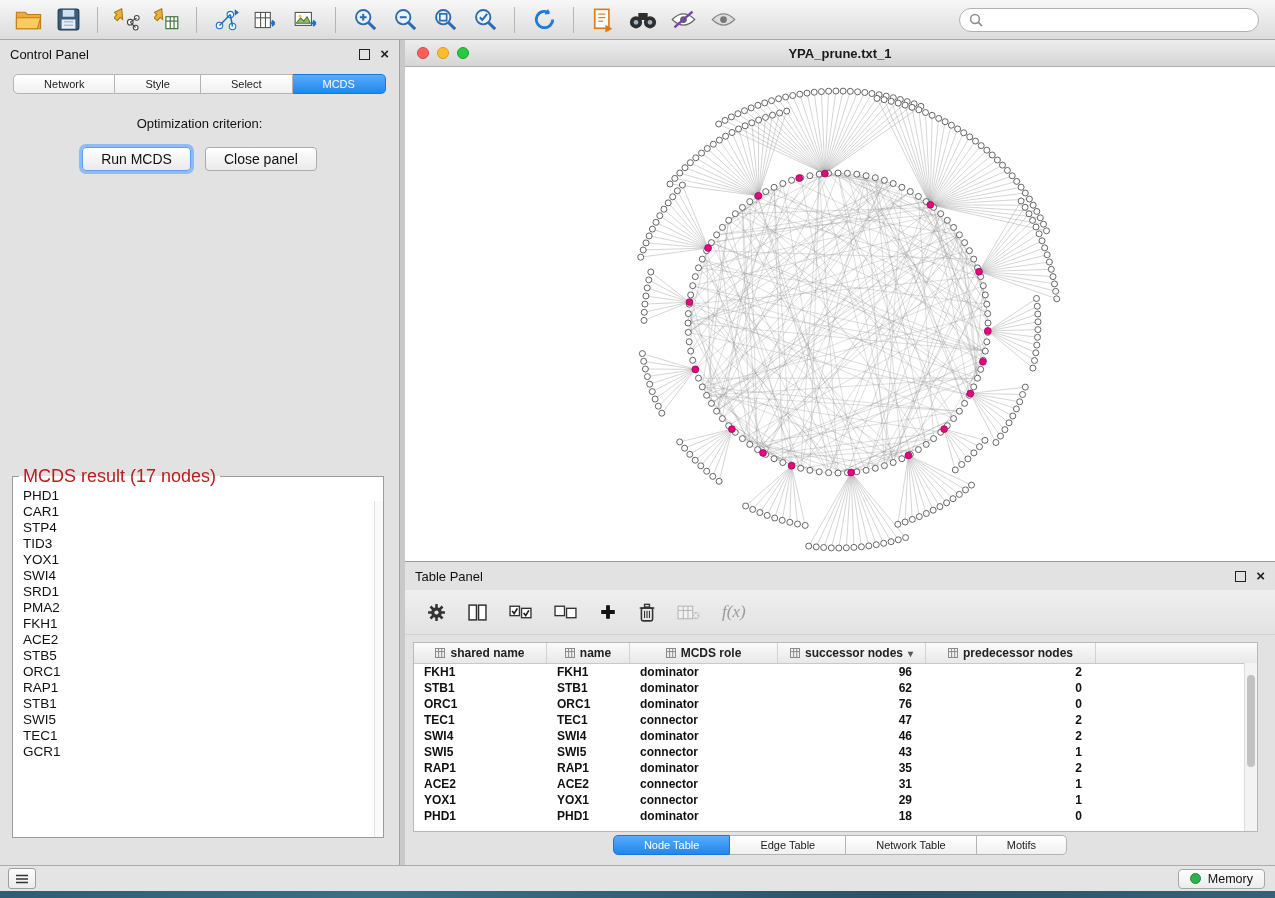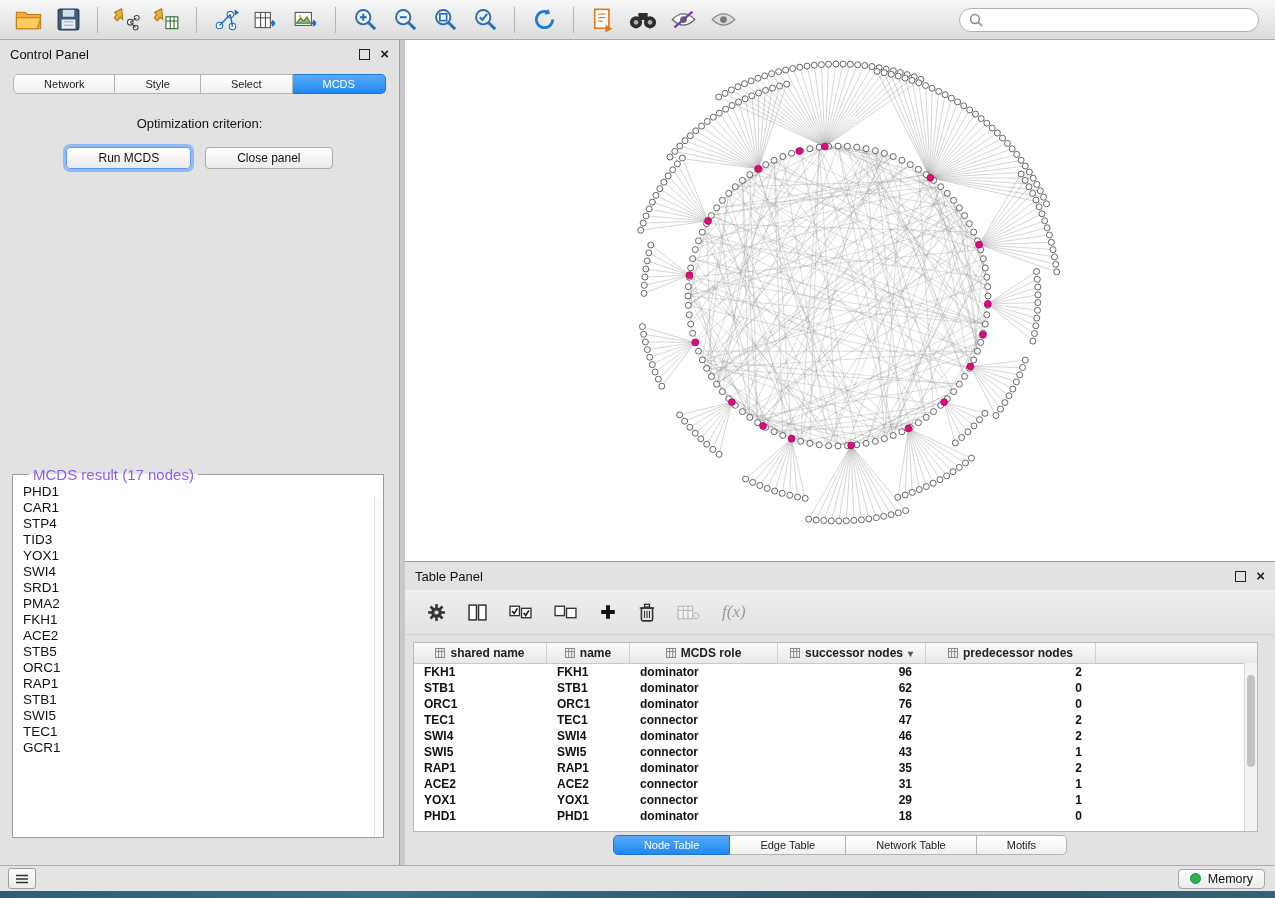--- a/index.html
+++ b/index.html
@@ -34,26 +34,26 @@
   .opt-label{text-align:center;font-size:13px;margin-top:22px;color:#111;}
   .dropdown{width:312px;height:24px;margin:8px auto 0;background:#fff;border:1px solid #b0b0b0;border-radius:4px;
             display:flex;align-items:center;font-size:13px;padding-left:9px;box-sizing:border-box;position:relative;color:#111;}
   .dd-stepper{position:absolute;right:0;top:0;width:19px;height:100%;
               background:linear-gradient(#74b7fb,#2f86f2);border-radius:0 3px 3px 0;
               display:flex;flex-direction:column;align-items:center;justify-content:center;}
   .dd-stepper i{display:block;width:0;height:0;border:4px solid transparent;}
   .dd-stepper i.up{border-bottom:5px solid #fff;margin-bottom:2px;}
   .dd-stepper i.dn{border-top:5px solid #fff;}
   .cp-buttons{display:flex;justify-content:center;gap:14px;margin-top:16px;}
-  .btn{font-size:12px;font-family:"Liberation Sans",sans-serif;padding:3px 31px;
+  .btn{font-size:14px;font-family:"Liberation Sans",sans-serif;padding:3px 18px;
        background:linear-gradient(#ffffff,#eaeaea);border:1px solid #ababab;border-radius:4px;color:#111;}
   .focusring{box-shadow:0 0 0 3px rgba(100,165,255,.65);border-color:#5b9cf5;}
   .result-box{position:absolute;left:12px;top:426px;width:372px;height:372px;background:#fff;
               border:1px solid #9c9c9c;margin:0;padding:0;box-sizing:border-box;}
-  .result-box legend{font-size:15px;margin-left:16px;padding:0 4px;color:#8b5cf6;background:transparent;}
+  .result-box legend{font-size:18px;margin-left:6px;padding:0 4px;color:#b91c1c;background:transparent;}
   .result-list{padding:1px 0 0 10px;font-size:13.5px;line-height:16px;color:#111;}
   .result-scroll{position:absolute;right:0;top:14px;bottom:0;width:8px;border-left:1px solid #e2e2e2;background:#fafafa;}
 
   
   .net-window{position:absolute;left:405px;top:40px;width:870px;height:521px;background:#fff;box-sizing:border-box;}
   .net-titlebar{height:26px;background:linear-gradient(#ededed,#d5d5d5);border-bottom:1px solid #aeaeae;
                 position:relative;display:flex;align-items:center;justify-content:center;}
   .lights{position:absolute;left:12px;top:7px;display:flex;gap:8px;}
   .light{width:12px;height:12px;border-radius:50%;display:inline-block;}
   .light.red{background:#ff5f57;border:1px solid #e0443e;box-sizing:border-box;}
@@ -285,20 +285,28 @@
             <div>STB1</div>
             <div>SWI5</div>
             <div>TEC1</div>
             <div>GCR1</div>
           </div>
       <div class="result-scroll"></div>
     </fieldset>
   </div>
 
   <div class="net-window">
+    <div class="net-titlebar">
+      <span class="lights">
+        <span class="light red"></span>
+        <span class="light yellow"></span>
+        <span class="light green"></span>
+      </span>
+      <span class="net-title">YPA_prune.txt_1</span>
+    </div>
     <svg class="net-canvas" viewBox="0 0 868 494">
           <path d="M352.6 382.6L578.3 293.3M395.7 401.3L414.2 107.2M301.6 328.3L414.2 404.8M317.4 160.4L352.6 129.4M496.9 120.3L423.6 106.3M575.7 209.6L572.5 200.8M423.6 106.3L479.4 113.3M535.7 365.3L461.1 108.7M496.9 120.3L301.6 328.3M360.7 124.6L290.3 209.6M283.3 265.4L488.2 116.5M337.4 371.6L442.4 405.7M575.7 209.6L337.4 140.4M488.2 116.5L290.3 209.6M548.6 160.4L451.8 107.2M287.7 293.3L284.2 274.8M317.4 160.4L293.5 200.8M301.6 183.7L283.3 265.4M461.1 108.7L564.4 328.3M554.4 167.8L311.6 344.2M535.7 365.3L578.3 293.3M287.7 218.7L572.5 311.2M323.7 153.3L386.6 398.7M575.7 209.6L470.3 401.3M369.1 391.7L513.4 382.6M578.3 293.3L306.4 175.6M344.8 377.4L554.4 344.2M287.7 293.3L360.7 387.4M528.6 371.6L369.1 391.7M581.8 237.2L505.3 124.6M352.6 382.6L414.2 404.8M479.4 398.7L578.3 293.3M479.4 398.7L496.9 120.3M284.2 237.2L575.7 209.6M535.7 146.7L311.6 167.8M344.8 377.4L337.4 371.6M369.1 120.3L582.7 246.6M451.8 404.8L528.6 371.6M323.7 358.7L297.3 319.9M581.8 237.2L572.5 200.8M337.4 371.6L433.0 106.0M580.3 284.1L284.2 237.2M283.3 246.6L496.9 391.7M548.6 351.6L433.0 406.0M583.0 256.0L578.3 293.3M306.4 175.6L580.3 284.1M352.6 382.6L479.4 113.3M323.7 153.3L297.3 319.9M488.2 395.5L564.4 183.7M297.3 192.1L580.3 284.1M580.3 227.9L479.4 398.7M284.2 237.2L548.6 351.6M433.0 106.0L505.3 387.4M521.2 134.6L423.6 106.3M581.8 274.8L369.1 391.7M352.6 382.6L337.4 140.4M285.7 284.1L404.9 108.7M583.0 256.0L580.3 227.9M442.4 405.7L528.6 371.6M285.7 227.9L433.0 406.0M377.8 116.5L284.2 237.2M433.0 406.0L352.6 129.4M535.7 365.3L360.7 387.4M330.3 146.7L470.3 401.3M564.4 328.3L283.3 265.4M337.4 140.4L323.7 153.3M568.7 192.1L582.7 246.6M559.6 336.4L470.3 110.7M542.3 153.3L306.4 336.4M293.5 200.8L581.8 237.2M386.6 398.7L580.3 284.1M568.7 192.1L344.8 377.4M317.4 351.6L352.6 129.4M352.6 129.4L582.7 246.6M297.3 319.9L528.6 140.4M297.3 192.1L564.4 328.3M572.5 311.2L293.5 311.2M528.6 140.4L306.4 175.6M554.4 344.2L581.8 274.8M337.4 371.6L461.1 403.3M386.6 398.7L369.1 120.3M488.2 395.5L414.2 107.2M496.9 120.3L360.7 387.4M311.6 344.2L559.6 175.6M344.8 377.4L283.3 246.6M360.7 387.4L479.4 113.3M337.4 140.4L461.1 403.3M496.9 391.7L297.3 192.1M283.0 256.0L554.4 167.8M337.4 140.4L568.7 319.9M513.4 129.4L578.3 218.7M488.2 116.5L283.3 246.6M283.3 246.6L369.1 391.7M442.4 106.3L521.2 377.4M293.5 200.8L488.2 395.5M568.7 192.1L580.3 227.9M559.6 175.6L352.6 382.6M360.7 387.4L572.5 311.2M311.6 344.2L535.7 146.7M311.6 167.8L521.2 134.6M423.6 106.3L542.3 153.3M583.0 256.0L505.3 124.6M293.5 311.2L496.9 391.7M301.6 328.3L461.1 108.7M488.2 116.5L433.0 106.0M535.7 146.7L442.4 405.7M488.2 116.5L414.2 107.2M572.5 311.2L554.4 167.8M578.3 218.7L568.7 319.9M470.3 401.3L423.6 405.7M414.2 107.2L290.3 302.4M352.6 382.6L554.4 167.8M580.3 284.1L287.7 218.7M283.0 256.0L442.4 405.7M505.3 124.6L285.7 284.1M283.3 265.4L479.4 113.3M528.6 140.4L572.5 311.2M580.3 227.9L582.7 265.4M323.7 358.7L386.6 398.7M311.6 167.8L395.7 401.3M317.4 160.4L433.0 406.0M542.3 153.3L317.4 351.6M423.6 405.7L414.2 404.8M284.2 237.2L414.2 107.2M330.3 365.3L297.3 319.9M323.7 153.3L568.7 319.9M352.6 129.4L442.4 405.7M323.7 153.3L386.6 113.3M369.1 120.3L317.4 160.4M395.7 401.3L461.1 108.7M290.3 302.4L505.3 124.6M344.8 377.4L461.1 108.7M386.6 113.3L442.4 106.3M470.3 110.7L496.9 391.7M521.2 134.6L423.6 405.7M479.4 113.3L559.6 336.4M578.3 218.7L505.3 387.4M285.7 227.9L284.2 237.2M360.7 124.6L548.6 351.6M297.3 192.1L395.7 401.3M423.6 405.7L535.7 146.7M369.1 391.7L414.2 404.8M513.4 129.4L581.8 274.8M433.0 106.0L559.6 175.6M572.5 311.2L575.7 302.4M404.9 403.3L414.2 107.2M404.9 403.3L369.1 391.7M344.8 134.6L369.1 120.3M369.1 120.3L377.8 395.5M283.3 265.4L505.3 124.6M554.4 167.8L461.1 403.3M369.1 120.3L311.6 344.2M451.8 107.2L572.5 200.8M283.0 256.0L285.7 227.9M285.7 284.1L287.7 218.7M521.2 377.4L470.3 110.7M578.3 218.7L301.6 328.3M297.3 319.9L488.2 395.5M337.4 371.6L581.8 237.2M578.3 293.3L442.4 106.3M323.7 153.3L369.1 120.3M513.4 129.4L528.6 371.6M564.4 328.3L283.3 246.6M330.3 146.7L528.6 140.4M575.7 209.6L528.6 140.4M301.6 328.3L572.5 311.2M433.0 406.0L414.2 107.2M582.7 246.6L297.3 319.9M414.2 107.2L395.7 110.7M317.4 351.6L297.3 319.9M360.7 387.4L301.6 183.7M317.4 351.6L395.7 401.3M287.7 218.7L423.6 405.7M521.2 134.6L580.3 284.1M423.6 106.3L317.4 160.4M423.6 106.3L311.6 344.2M548.6 160.4L306.4 336.4M581.8 274.8L423.6 106.3M323.7 358.7L572.5 200.8M377.8 116.5L423.6 405.7M564.4 183.7L283.0 256.0M554.4 344.2L297.3 319.9M293.5 200.8L535.7 146.7M369.1 391.7L344.8 377.4M395.7 401.3L554.4 167.8M442.4 405.7L542.3 358.7M554.4 167.8L306.4 336.4M578.3 293.3L548.6 160.4M521.2 134.6L306.4 175.6M423.6 405.7L306.4 175.6M323.7 153.3L377.8 116.5M572.5 200.8L386.6 113.3M572.5 200.8L479.4 398.7M575.7 302.4L352.6 382.6M513.4 129.4L505.3 124.6M488.2 395.5L559.6 175.6M386.6 113.3L311.6 344.2M297.3 319.9L479.4 113.3M344.8 377.4L479.4 398.7M572.5 200.8L542.3 153.3M317.4 351.6L488.2 116.5M344.8 377.4L311.6 167.8M311.6 344.2L377.8 395.5M542.3 153.3L580.3 227.9M433.0 106.0L461.1 108.7M377.8 395.5L528.6 140.4M479.4 398.7L461.1 108.7M344.8 134.6L554.4 167.8M564.4 328.3L528.6 140.4M423.6 106.3L283.0 256.0M433.0 106.0L488.2 395.5M301.6 183.7L568.7 192.1M572.5 200.8L360.7 124.6M395.7 110.7L451.8 404.8M283.0 256.0L344.8 377.4M301.6 183.7L306.4 336.4M301.6 328.3L554.4 344.2M287.7 218.7L548.6 160.4M548.6 351.6L414.2 107.2M369.1 120.3L580.3 284.1M559.6 175.6L572.5 311.2M377.8 395.5L293.5 311.2M535.7 365.3L301.6 328.3M337.4 140.4L344.8 377.4M323.7 153.3L301.6 328.3M461.1 403.3L542.3 153.3M344.8 134.6L521.2 377.4M572.5 311.2L535.7 146.7M580.3 284.1L283.0 256.0M344.8 134.6L352.6 382.6M317.4 351.6L285.7 227.9M582.7 265.4L330.3 146.7M395.7 401.3L513.4 382.6M433.0 106.0L582.7 246.6M433.0 406.0L548.6 351.6M301.6 328.3L377.8 116.5M575.7 302.4L451.8 107.2" class="chord"></path>
           <path d="M303.1 181.0L235.7 190.2M303.1 181.0L238.2 183.0M303.1 181.0L241.0 175.9M303.1 181.0L244.1 168.9M303.1 181.0L247.4 162.1M303.1 181.0L251.0 155.3M303.1 181.0L254.8 148.7M303.1 181.0L258.9 142.2M303.1 181.0L263.2 135.9M303.1 181.0L267.7 129.8M303.1 181.0L272.4 123.8M303.1 181.0L277.4 118.0M353.5 128.8L265.0 117.0M353.5 128.8L269.8 111.4M353.5 128.8L274.8 106.0M353.5 128.8L280.0 100.7M353.5 128.8L285.3 95.7M353.5 128.8L290.8 90.8M353.5 128.8L296.5 86.1M353.5 128.8L302.3 81.5M353.5 128.8L308.3 77.2M353.5 128.8L314.4 73.1M353.5 128.8L320.6 69.2M353.5 128.8L327.0 65.5M353.5 128.8L333.5 62.0M353.5 128.8L340.1 58.8M353.5 128.8L346.8 55.8M353.5 128.8L353.6 53.0M353.5 128.8L360.5 50.4M353.5 128.8L367.5 48.1M353.5 128.8L374.6 46.0M353.5 128.8L381.7 44.1M419.9 106.6L313.7 57.0M419.9 106.6L320.0 53.4M419.9 106.6L326.4 49.9M419.9 106.6L332.9 46.7M419.9 106.6L339.5 43.7M419.9 106.6L346.1 40.9M419.9 106.6L352.9 38.3M419.9 106.6L359.7 35.9M419.9 106.6L366.6 33.7M419.9 106.6L373.6 31.7M419.9 106.6L380.6 30.0M419.9 106.6L387.7 28.5M419.9 106.6L394.8 27.2M419.9 106.6L402.0 26.1M419.9 106.6L409.2 25.2M419.9 106.6L416.4 24.6M419.9 106.6L423.6 24.2M419.9 106.6L430.9 24.0M419.9 106.6L438.1 24.1M419.9 106.6L445.3 24.3M419.9 106.6L452.6 24.8M419.9 106.6L459.8 25.5M419.9 106.6L466.9 26.5M419.9 106.6L474.1 27.7M419.9 106.6L481.2 29.1M419.9 106.6L488.3 30.7M419.9 106.6L495.3 32.5M419.9 106.6L502.2 34.6M419.9 106.6L509.1 36.8M419.9 106.6L515.9 39.3M525.3 137.8L472.0 31.4M525.3 137.8L479.1 32.7M525.3 137.8L486.2 34.3M525.3 137.8L493.2 36.1M525.3 137.8L500.1 38.1M525.3 137.8L507.0 40.3M525.3 137.8L513.8 42.8M525.3 137.8L520.5 45.5M525.3 137.8L527.1 48.3M525.3 137.8L533.7 51.4M525.3 137.8L540.1 54.7M525.3 137.8L546.4 58.2M525.3 137.8L552.6 61.9M525.3 137.8L558.7 65.8M525.3 137.8L564.7 69.9M525.3 137.8L570.5 74.1M525.3 137.8L576.2 78.6M525.3 137.8L581.8 83.2M525.3 137.8L587.2 88.0M525.3 137.8L592.4 93.0M525.3 137.8L597.5 98.1M525.3 137.8L602.4 103.4M525.3 137.8L607.2 108.8M525.3 137.8L611.7 114.4M525.3 137.8L616.1 120.2M525.3 137.8L620.3 126.0M525.3 137.8L624.4 132.0M525.3 137.8L628.2 138.2M525.3 137.8L631.8 144.4M525.3 137.8L635.3 150.8M525.3 137.8L638.5 157.2M525.3 137.8L641.5 163.8M574.0 204.7L616.1 134.0M574.0 204.7L620.1 140.3M574.0 204.7L624.0 146.8M574.0 204.7L627.6 153.4M574.0 204.7L631.0 160.0M574.0 204.7L634.1 166.8M574.0 204.7L637.0 173.8M574.0 204.7L639.7 180.8M574.0 204.7L642.2 187.8M574.0 204.7L644.4 195.0M574.0 204.7L646.3 202.3M574.0 204.7L648.0 209.6M574.0 204.7L649.5 216.9M574.0 204.7L650.7 224.3M574.0 204.7L651.7 231.8M582.8 263.9L631.5 231.5M582.8 263.9L632.3 239.3M582.8 263.9L632.8 247.0M582.8 263.9L633.0 254.8M582.8 263.9L632.9 262.6M582.8 263.9L632.5 270.3M582.8 263.9L631.8 278.1M582.8 263.9L630.8 285.8M582.8 263.9L629.5 293.5M582.8 263.9L627.9 301.1M565.4 326.4L620.3 320.1M565.4 326.4L617.6 327.5M565.4 326.4L614.7 334.8M565.4 326.4L611.4 341.9M565.4 326.4L607.8 349.0M565.4 326.4L604.0 355.8M565.4 326.4L599.9 362.6M565.4 326.4L595.5 369.1M565.4 326.4L590.9 375.5M539.1 362.1L579.9 373.3M539.1 362.1L574.5 379.7M539.1 362.1L568.9 385.9M539.1 362.1L562.9 391.9M539.1 362.1L556.7 397.5M539.1 362.1L550.3 402.9M503.4 388.4L566.5 418.1M503.4 388.4L560.5 422.9M503.4 388.4L554.3 427.4M503.4 388.4L548.0 431.7M503.4 388.4L541.6 435.8M503.4 388.4L534.9 439.6M503.4 388.4L528.2 443.2M503.4 388.4L521.3 446.5M503.4 388.4L514.3 449.6M503.4 388.4L507.3 452.4M503.4 388.4L500.1 455.0M503.4 388.4L492.8 457.3M446.1 405.4L500.6 470.6M446.1 405.4L493.3 472.8M446.1 405.4L486.1 474.7M446.1 405.4L478.7 476.3M446.1 405.4L471.3 477.7M446.1 405.4L463.8 478.9M446.1 405.4L456.4 479.8M446.1 405.4L448.9 480.4M446.1 405.4L441.3 480.8M446.1 405.4L433.8 481.0M446.1 405.4L426.3 480.9M446.1 405.4L418.7 480.5M446.1 405.4L411.2 479.9M446.1 405.4L403.7 479.1M386.6 398.7L400.2 458.4M386.6 398.7L392.5 457.0M386.6 398.7L384.8 455.3M386.6 398.7L377.2 453.3M386.6 398.7L369.7 451.0M386.6 398.7L362.2 448.4M386.6 398.7L354.9 445.5M386.6 398.7L347.7 442.4M386.6 398.7L340.6 439.0M326.9 362.1L314.1 414.3M326.9 362.1L307.8 409.4M326.9 362.1L301.7 404.2M326.9 362.1L295.8 398.8M326.9 362.1L290.2 393.2M326.9 362.1L284.8 387.3M326.9 362.1L279.6 381.2M326.9 362.1L274.7 374.9M290.3 302.4L256.8 346.2M290.3 302.4L253.3 339.2M290.3 302.4L250.1 332.0M290.3 302.4L247.3 324.6M290.3 302.4L244.7 317.2M290.3 302.4L242.4 309.6M290.3 302.4L240.4 302.0M290.3 302.4L238.7 294.3M290.3 302.4L237.4 286.6M284.5 235.1L239.0 253.4M284.5 235.1L239.3 245.3M284.5 235.1L239.9 237.1M284.5 235.1L240.9 229.0M284.5 235.1L242.2 220.9M284.5 235.1L243.8 212.9M284.5 235.1L245.8 205.0" class="fanline"></path>
           <circle cx="433.0" cy="106.0" r="3" class="leaf"></circle>
           <circle cx="442.4" cy="106.3" r="3" class="leaf"></circle>
           <circle cx="451.8" cy="107.2" r="3" class="leaf"></circle>
           <circle cx="461.1" cy="108.7" r="3" class="leaf"></circle>
           <circle cx="470.3" cy="110.7" r="3" class="leaf"></circle>
           <circle cx="479.4" cy="113.3" r="3" class="leaf"></circle>
           <circle cx="488.2" cy="116.5" r="3" class="leaf"></circle>

